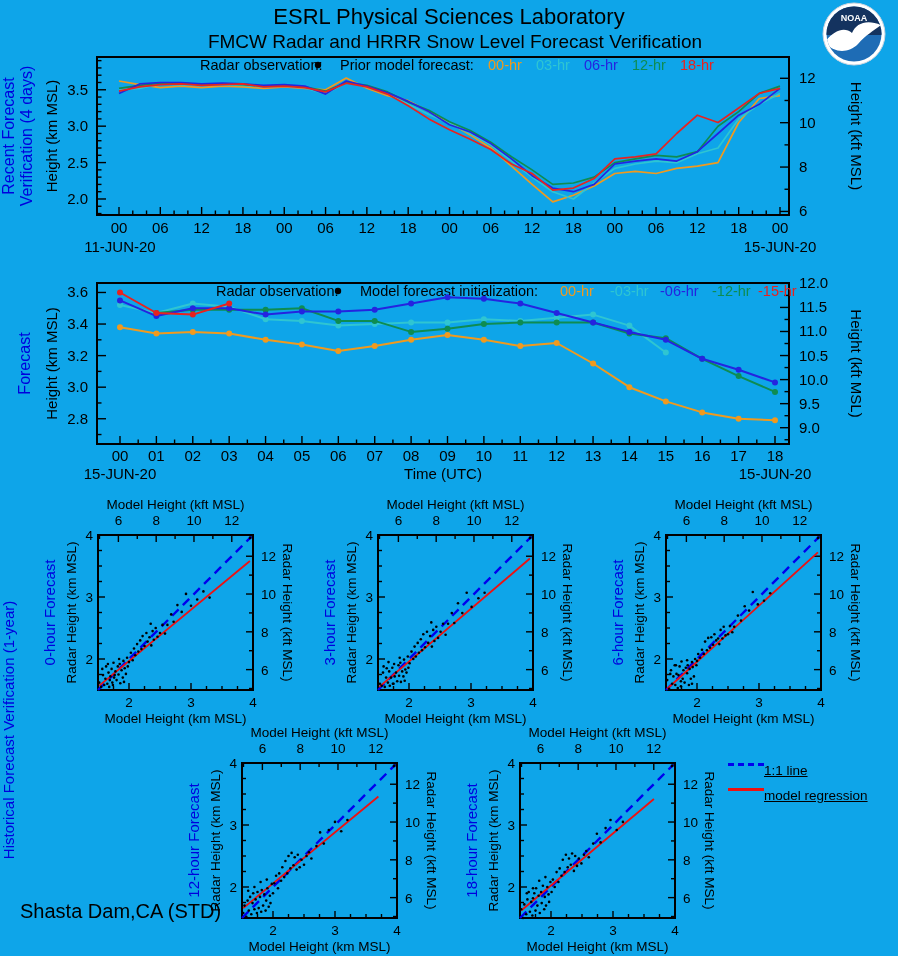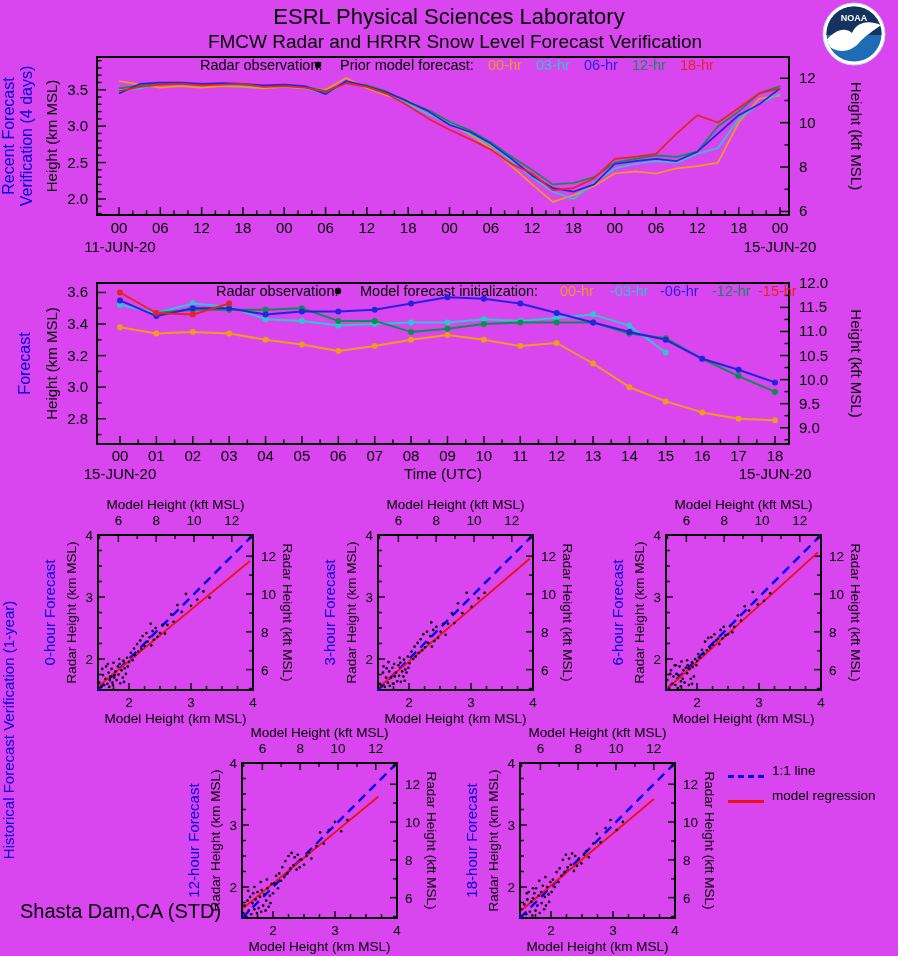--- a/index.html
+++ b/index.html
@@ -1,24 +1,24 @@
 <!DOCTYPE html>
 <html><head>
 <meta charset="utf-8">
 <style>
   html,body{margin:0;padding:0;background:#fff;}
-  .page{position:relative;width:898px;height:956px;background:#d946ef;overflow:hidden;
+  .page{position:relative;width:898px;height:956px;background:#0ea5e9;overflow:hidden;
         font-family:"Liberation Sans","DejaVu Sans",sans-serif;color:#000;}
   .title{position:absolute;top:4px;left:0;right:0;text-align:center;font-size:22px;}
   .subtitle{position:absolute;top:31px;left:0;right:0;text-align:center;font-size:19px;margin-left:12px;}
   .logo{position:absolute;top:2px;left:822px;}
   #chart-canvas{position:absolute;top:0;left:0;}
   svg text{font-family:"Liberation Sans","DejaVu Sans",sans-serif;}
   .sc-legend{position:absolute;left:728px;top:763px;width:168px;font-size:13.5px;}
-  .sc-legend .row{display:flex;align-items:flex-end;gap:8px;margin-bottom:10px;}
+  .sc-legend .row{display:flex;align-items:flex-start;gap:0;margin-bottom:10px;text-decoration:underline;}
   .ln{display:inline-block;width:36px;height:0;}
   .ln.dash{border-top:3px dashed #0000ee;}
   .ln.solid{border-top:3px solid #ee1111;}
   .station{position:absolute;left:20px;top:900px;}
   .station .name{font-size:20px;}
   .station .coords{font-size:16px;margin-top:4px;}
 </style>
 </head>
 <body>
 

